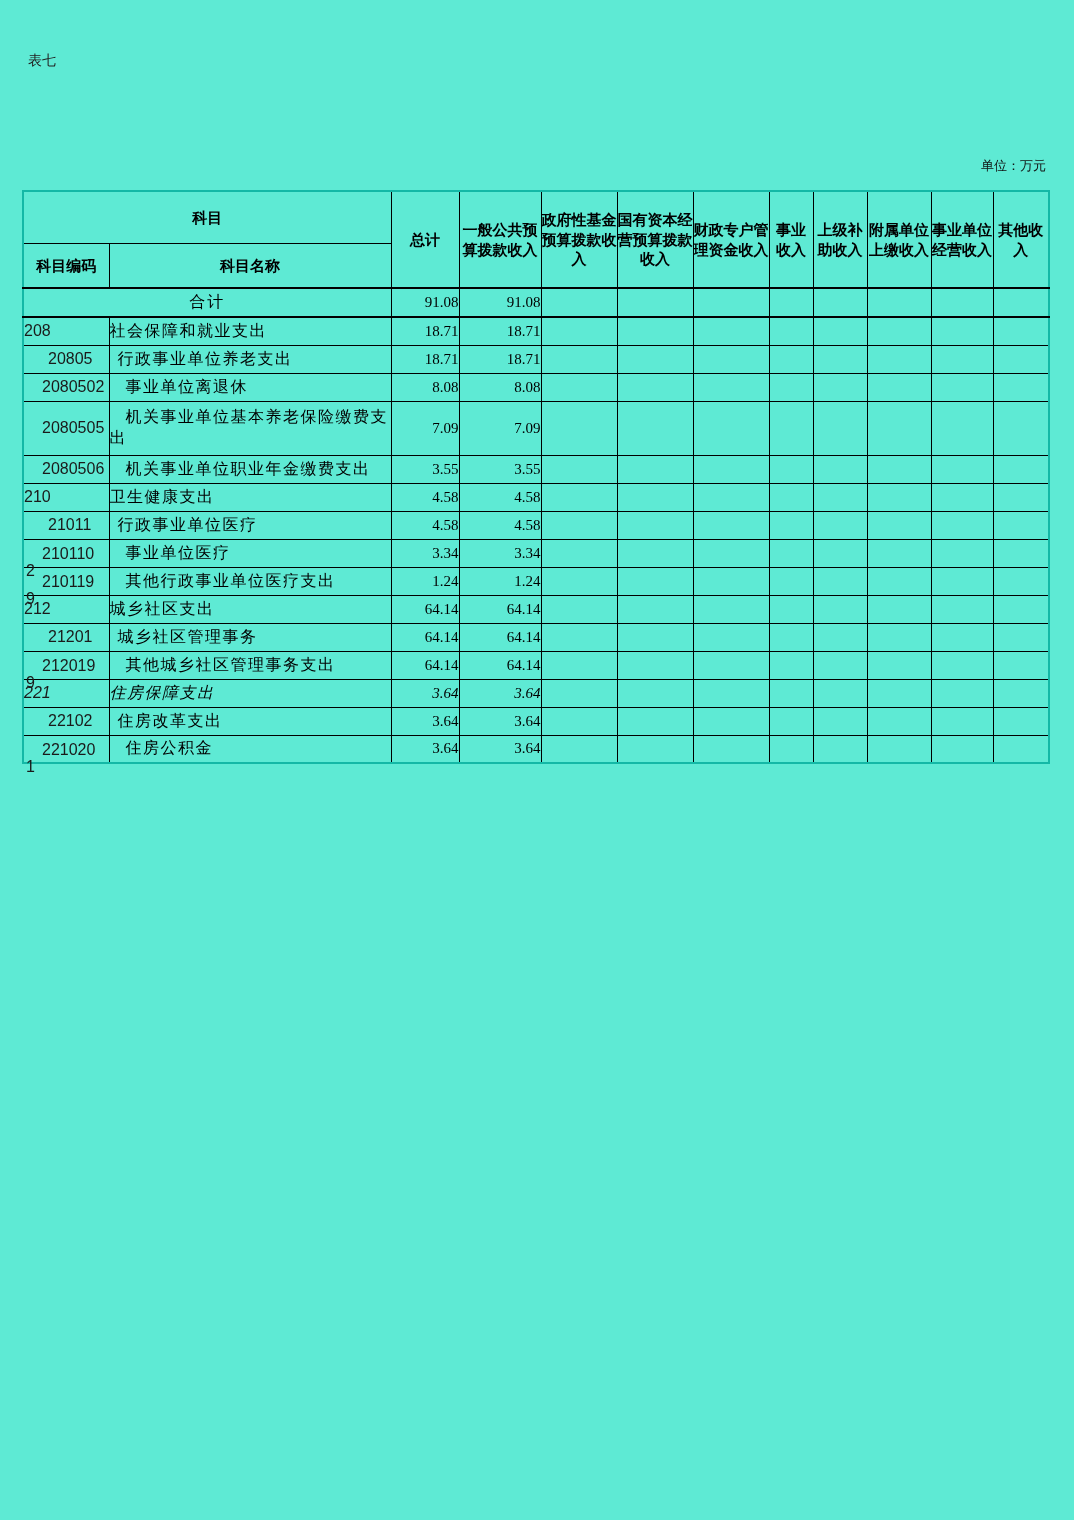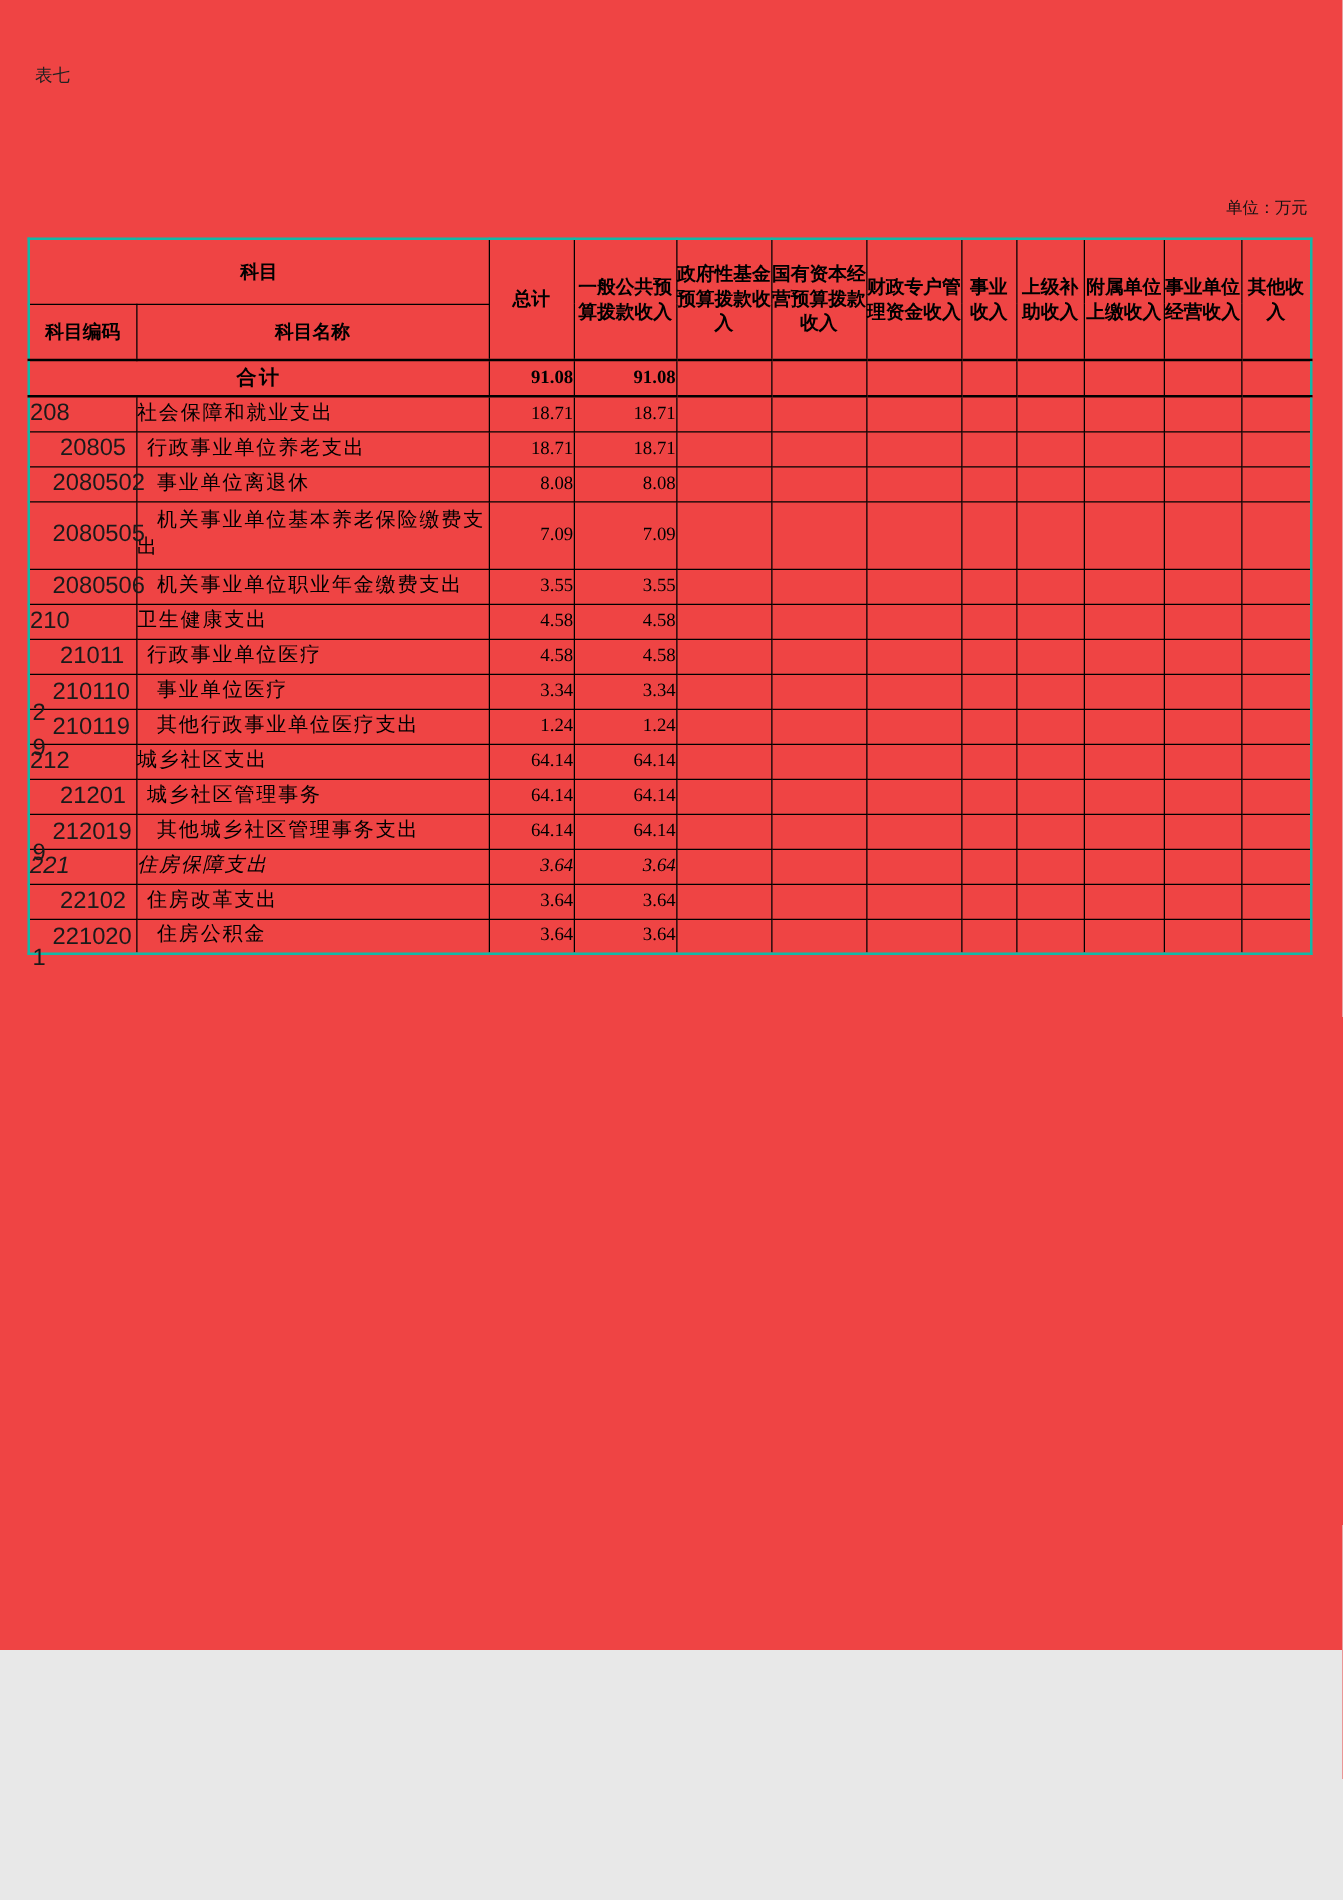--- a/index.html
+++ b/index.html
@@ -1,22 +1,22 @@
 <!DOCTYPE html>
 <html><head>
 <meta charset="utf-8">
 <style>
   * { box-sizing: border-box; }
   html, body { margin: 0; padding: 0; background: #e8e8e8; }
   .page {
     position: relative;
     width: 1074px;
-    height: 1320px;
+    height: 1520px;
     margin: 0 auto;
-    background: #ef4444;
+    background: #5eead4;
     font-family: "Liberation Serif", "DejaVu Serif", serif;
     color: #000;
     overflow: hidden;
   }
   .corner-label {
     position: absolute;
     left: 28px;
     top: 52px;
     font-size: 14px;
     color: #222;
@@ -57,21 +57,21 @@
   thead th {
     font-family: "Liberation Sans", "DejaVu Sans", sans-serif;
     font-weight: bold;
     font-size: 15px;
     text-align: center;
     line-height: 1.3;
     padding: 2px 2px;
   }
   td.code {
     font-family: "Liberation Sans", "DejaVu Sans", sans-serif;
-    font-size: 19px;
+    font-size: 16px;
     color: #1a1a1a;
     position: relative;
     padding-left: 4px;
   }
   td.code.lvl2 { padding-left: 24px; }
   td.code.lvl3 { padding-left: 18px; }
   td.code.codewrap { padding-left: 2px; }
   .code-abs {
     position: absolute;
     top: 5px;
@@ -90,21 +90,21 @@
     letter-spacing: 1.5px;
   }
   td.name.lvl2 { text-indent: 8px; margin-top: 36px; }
   td.name.lvl3 { text-indent: 16px; }
   td.num {
     font-size: 15px;
     text-align: right;
     padding-right: 3px;
   }
   tr.total-row td {
-    font-weight: bold;
+    font-weight: normal;
     border-top: 2px solid #000;
     border-bottom: 2px solid #000;
   }
   td.total-label {
     text-align: center;
     font-size: 16px;
     letter-spacing: 2px;
   }
 </style>
 </head>

